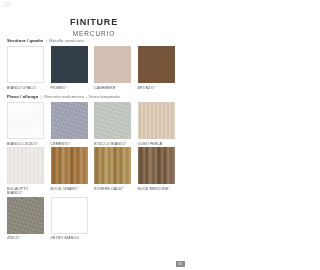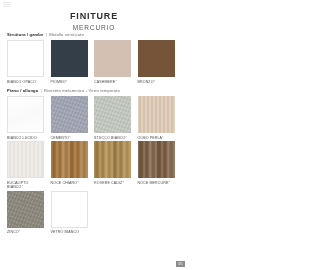--- a/index.html
+++ b/index.html
@@ -14,21 +14,21 @@
     font-family: "Liberation Sans", sans-serif;
     color: #3b3b3b;
     position: relative;
   }
 
   .page {
     width: 188px;
     height: 270px;
     position: relative;
     box-sizing: border-box;
-    padding: 9px 7px;
+    padding: 15px 7px;
   }
 
   
   .corner-mark {
     position: absolute;
     top: 2px;
     left: 3px;
     width: 7px;
     height: 6px;
     opacity: 0.30;

